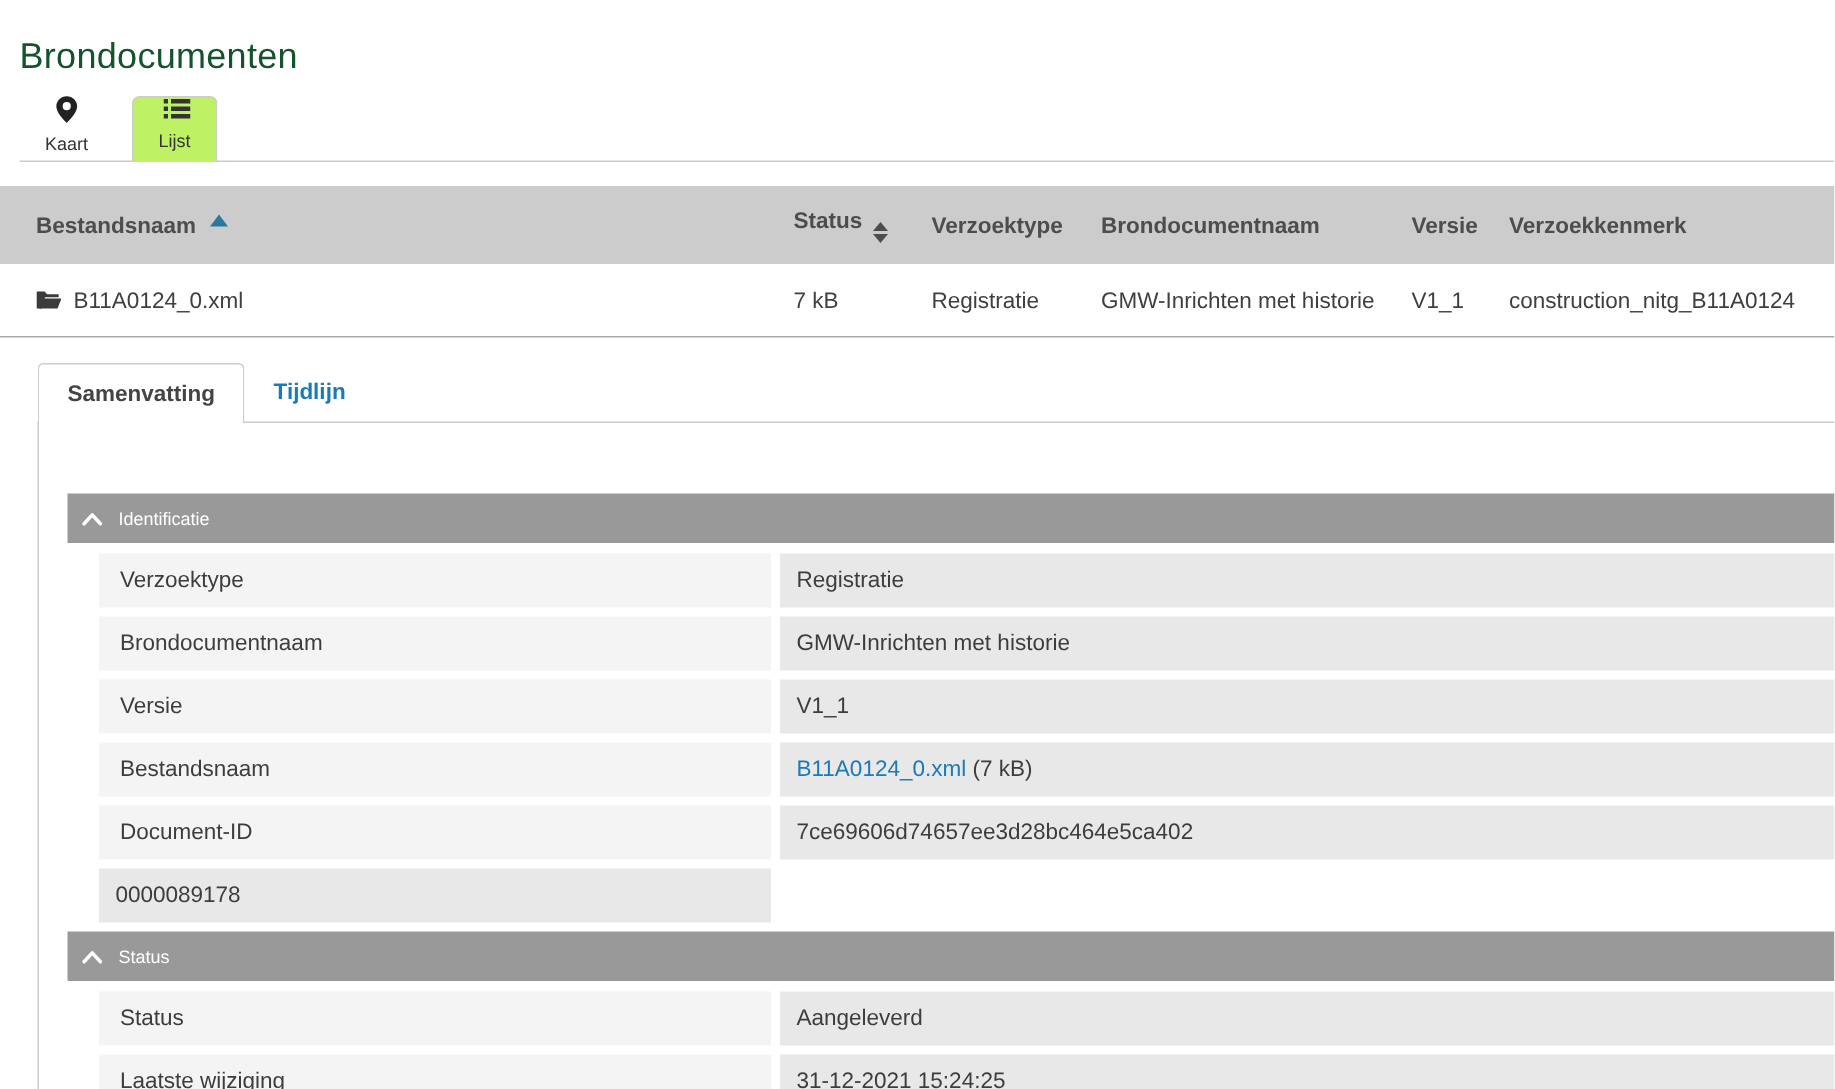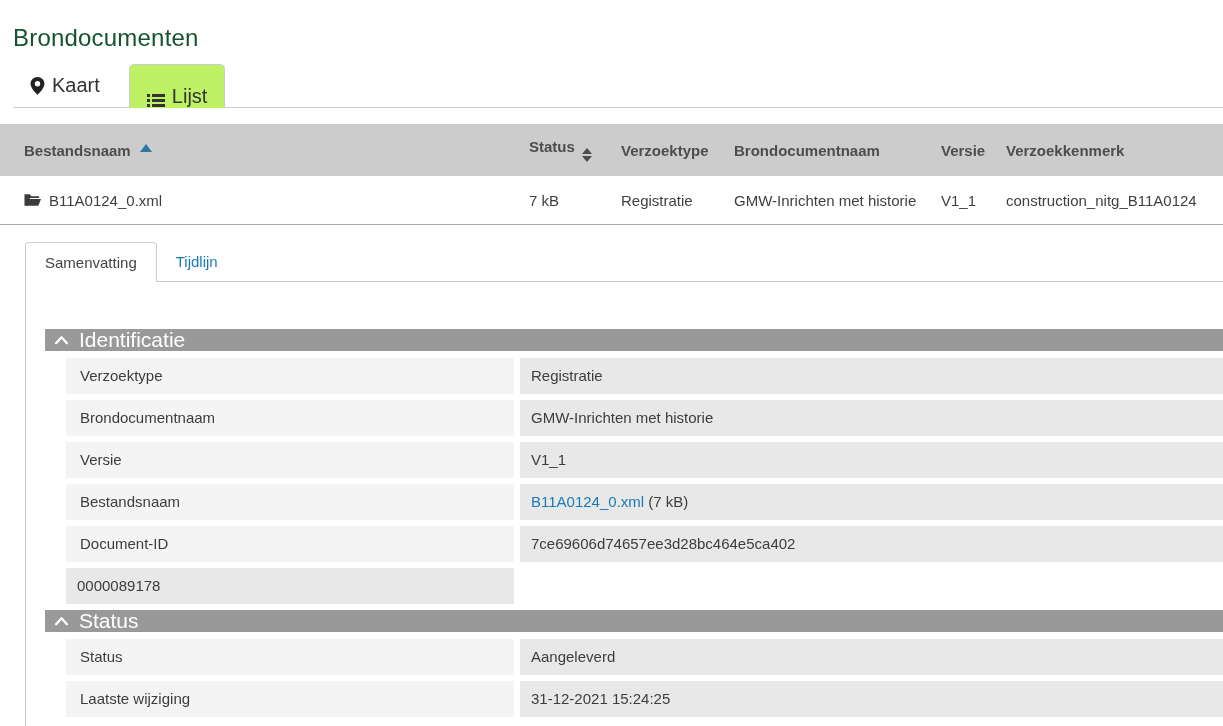--- a/index.html
+++ b/index.html
@@ -26,24 +26,25 @@
     margin: 12px 0 0 13px;
     border-bottom: 1px solid #cccccc;
     height: 44px;
   }
   .vtab {
     display: flex;
     align-items: center;
     gap: 7px;
     height: 43px;
     padding: 0 17px;
-    font-size: 20px;
+    font-size: 12px;
     color: #333333;
     cursor: pointer;
     margin-bottom: 0;
+    flex-direction: column;
   }
   .vtab.inactive { margin-right: 12px; }
   .vtab.active {
     background: #bef264;
     border: 1px solid #cccccc;
     border-bottom: none;
     border-radius: 5px 5px 0 0;
     height: 44px;
     margin-bottom: -1px;
     align-items: flex-end;
@@ -106,20 +107,21 @@
     border-right: 5px solid transparent;
     border-top: 6px solid #4d4d4d;
   }
 
   
   .detail-tabs {
     display: flex;
     align-items: center;
     margin: 16px 0 0 25px;
     height: 40px;
+    font-weight: bold;
   }
   .dtab {
     height: 40px;
     display: flex;
     align-items: center;
     padding: 0 19px;
     font-size: 15px;
     cursor: pointer;
   }
   .dtab.active {
@@ -141,24 +143,24 @@
     border-top: 1px solid #cccccc;
     border-left: 1px solid #cccccc;
     padding: 47px 0 0 19px;
     min-height: 460px;
     background: #ffffff;
   }
   .section-header {
     display: flex;
     align-items: center;
     gap: 10px;
-    height: 22px;
+    height: 33px;
     background: #999999;
     color: #ffffff;
-    font-size: 21px;
+    font-size: 12px;
     padding-left: 9px;
     margin-bottom: 7px;
     cursor: pointer;
     text-align: right;
   }
   .section-rows { margin-left: 21px; }
   .drow {
     display: grid;
     grid-template-columns: 448px 1fr;
     column-gap: 6px;

